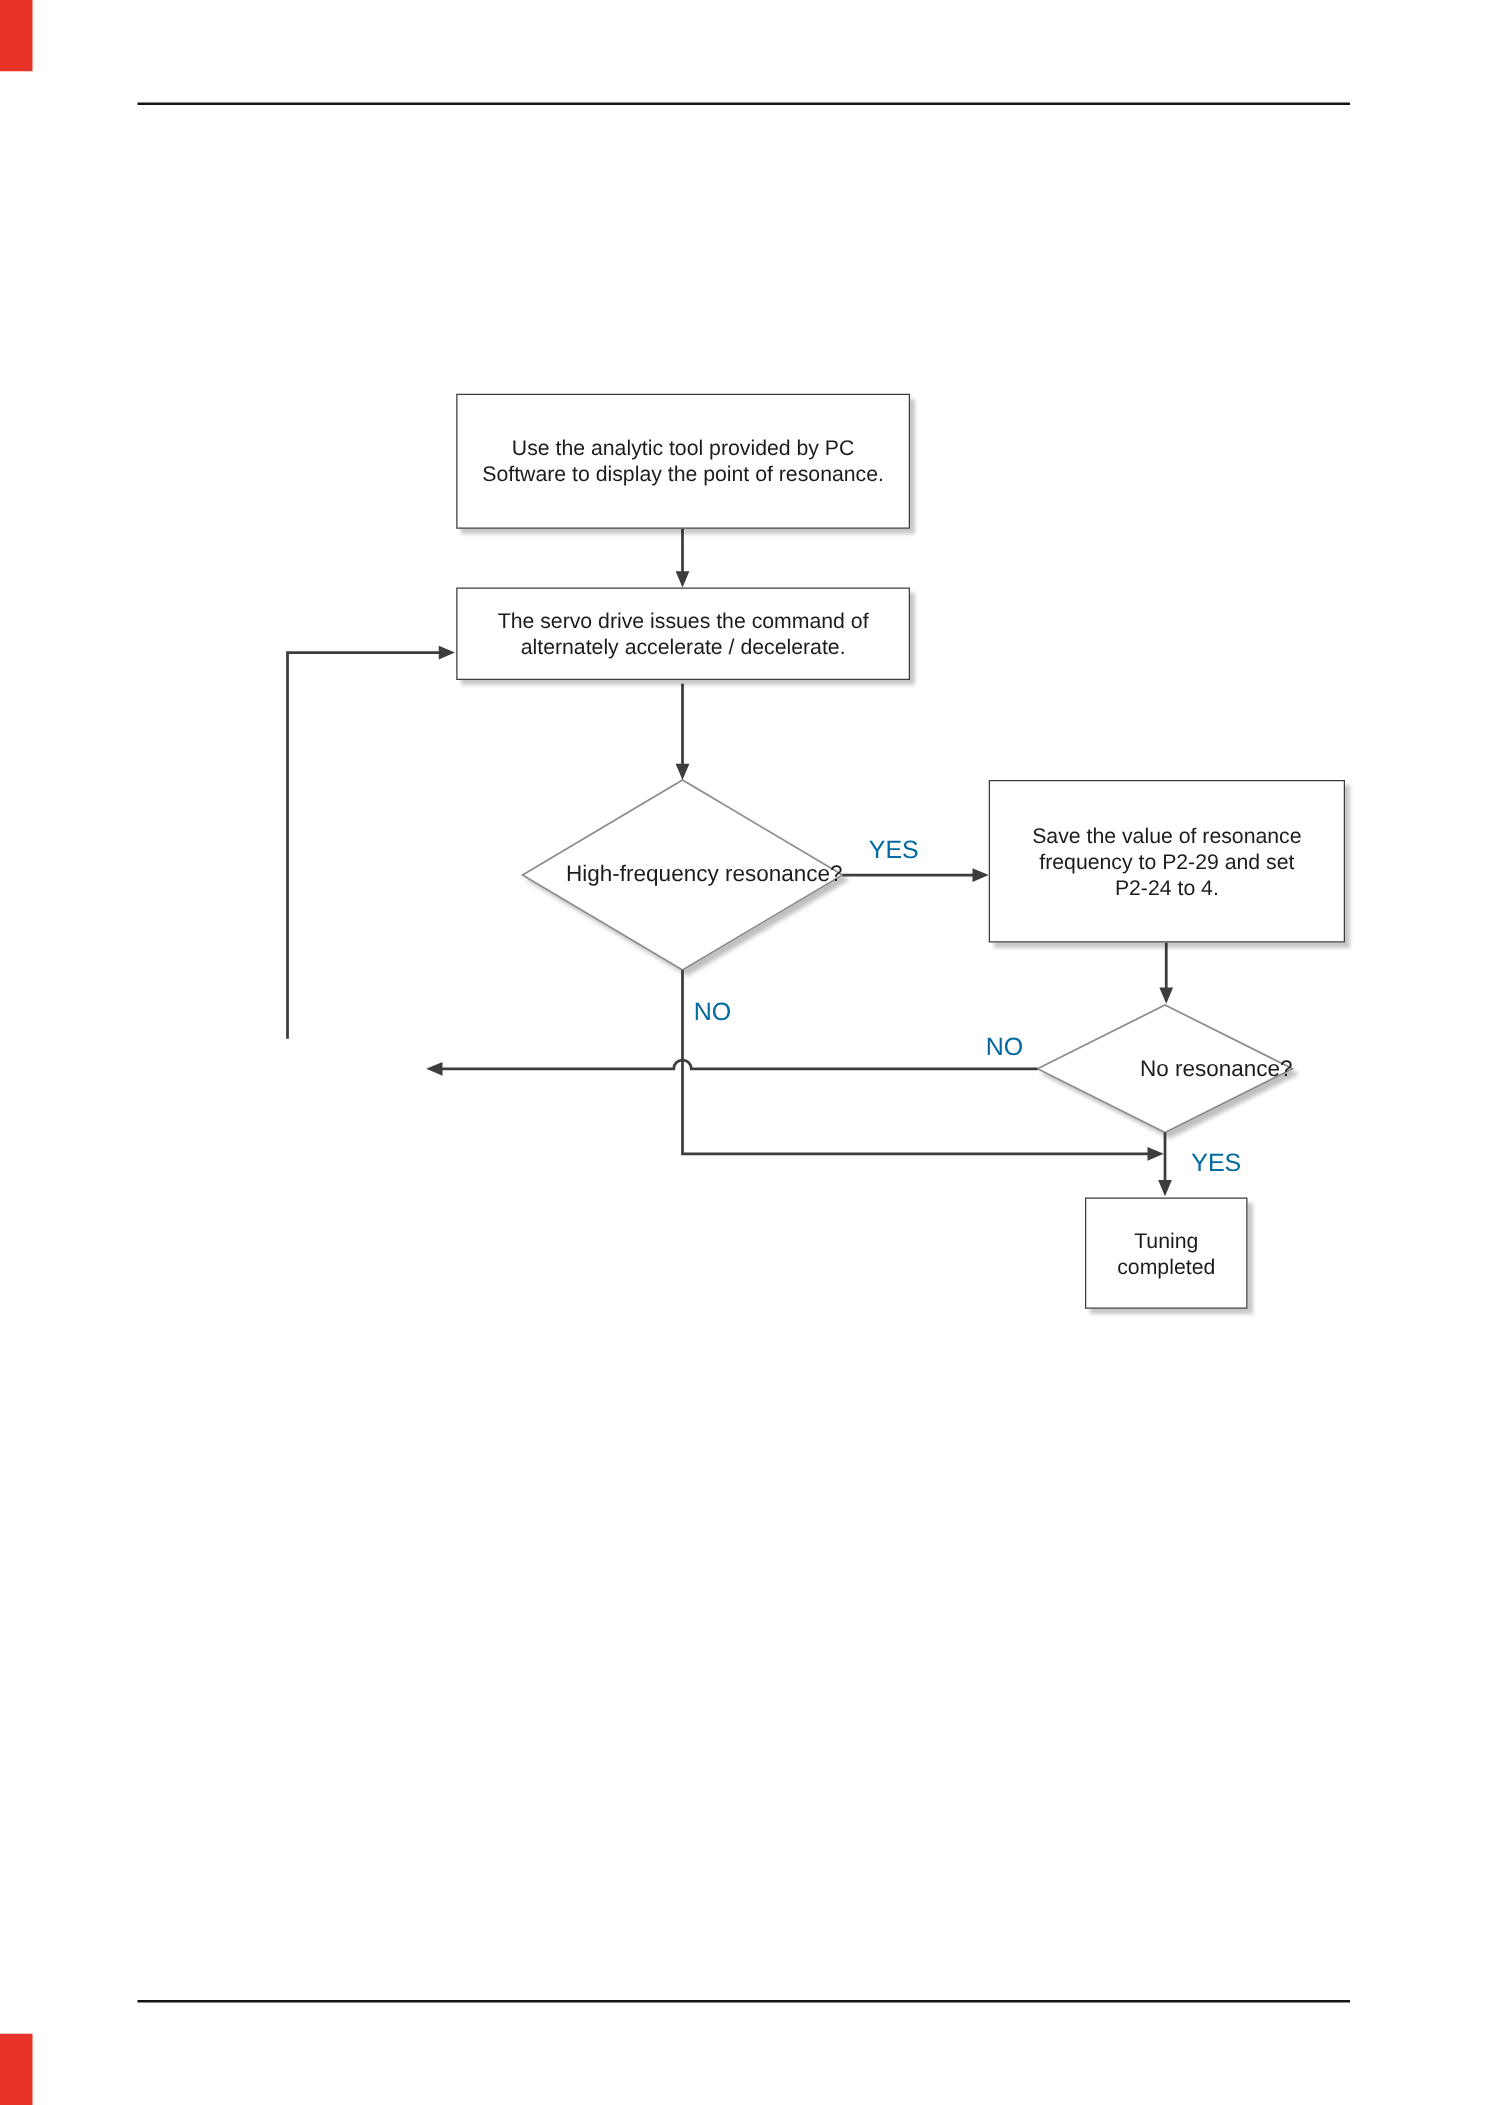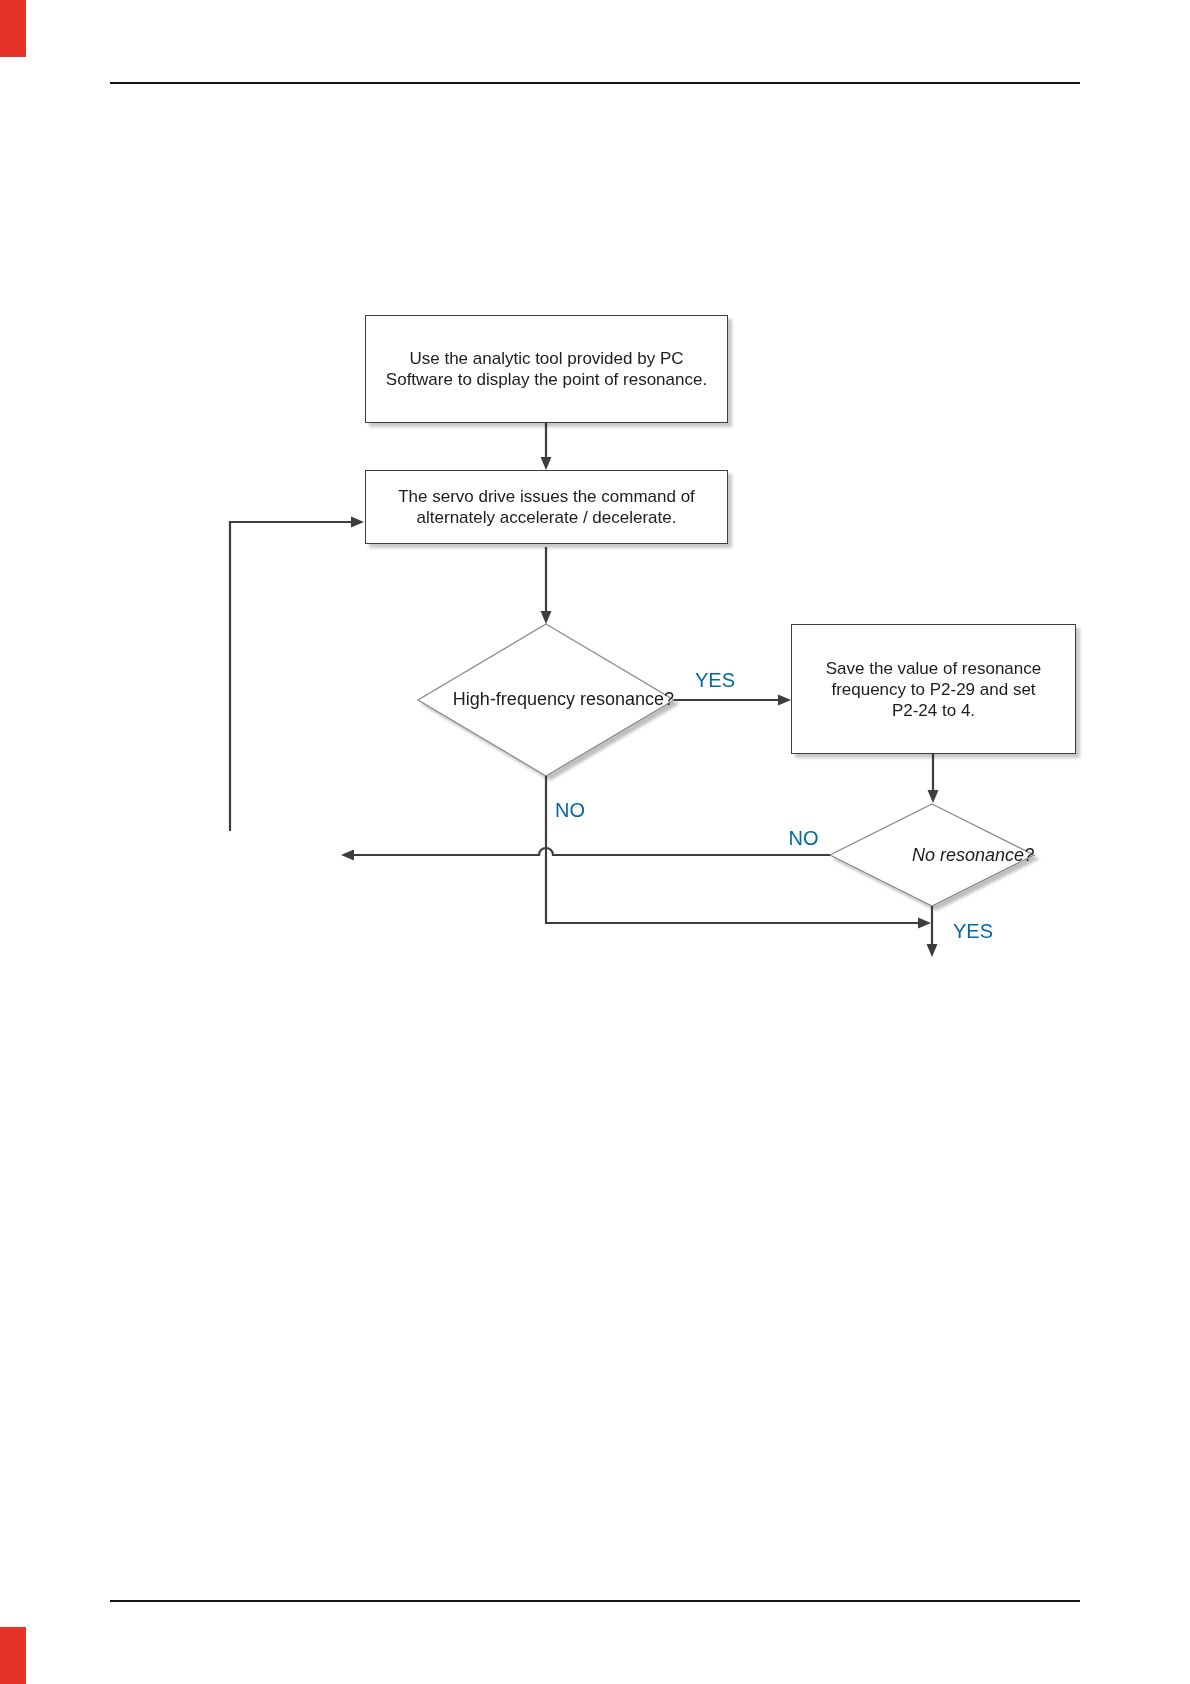--- a/index.html
+++ b/index.html
@@ -61,21 +61,21 @@
     font-size: 20px;
     line-height: 20px;
     color: #0369a1;
   }
   #b1 { left: 365px; top: 315px; width: 363px; height: 108px; }
   #b2 { left: 365px; top: 470px; width: 363px; height: 74px; }
   #b3 { left: 791px; top: 624px; width: 285px; height: 130px; }
   #b4 { left: 169px; top: 831px; width: 172px; height: 77px; }
   #b5 { left: 868px; top: 958px; width: 130px; height: 89px; }
   #d1-label { left: 418px; top: 689px; width: 256px; }
-  #d2-label { left: 830px; top: 845px; width: 204px; font-style: italic; }
+  #d2-label { left: 830px; top: 845px; width: 204px; }
   #yes1 { left: 690px; top: 670px; width: 50px; }
   #no1  { left: 550px; top: 800px; width: 40px; }
   #no2  { left: 781px; top: 828px; width: 45px; }
   #yes2 { left: 948px; top: 921px; width: 50px; }
 </style>
 </head>
 <body>
 
 <div class="page">
 
@@ -120,20 +120,22 @@
     </g>
   </svg>
 
   <div id="b1" class="flow-box">Use the analytic tool provided by PC
 Software to display the point of resonance.</div>
   <div id="b2" class="flow-box">The servo drive issues the command of
 alternately accelerate / decelerate.</div>
   <div id="b3" class="flow-box">Save the value of resonance
 frequency to P2-29 and set
 P2-24 to 4.</div>
+  <div id="b5" class="flow-box">Tuning
+completed</div>
 
   <div id="d1-label" class="diamond-label">High-frequency resonance?</div>
   <div id="d2-label" class="diamond-label">No resonance?</div>
 
   <div id="yes1" class="branch-label">YES</div>
   <div id="no1" class="branch-label">NO</div>
   <div id="no2" class="branch-label">NO</div>
   <div id="yes2" class="branch-label">YES</div>
 
 </div>

